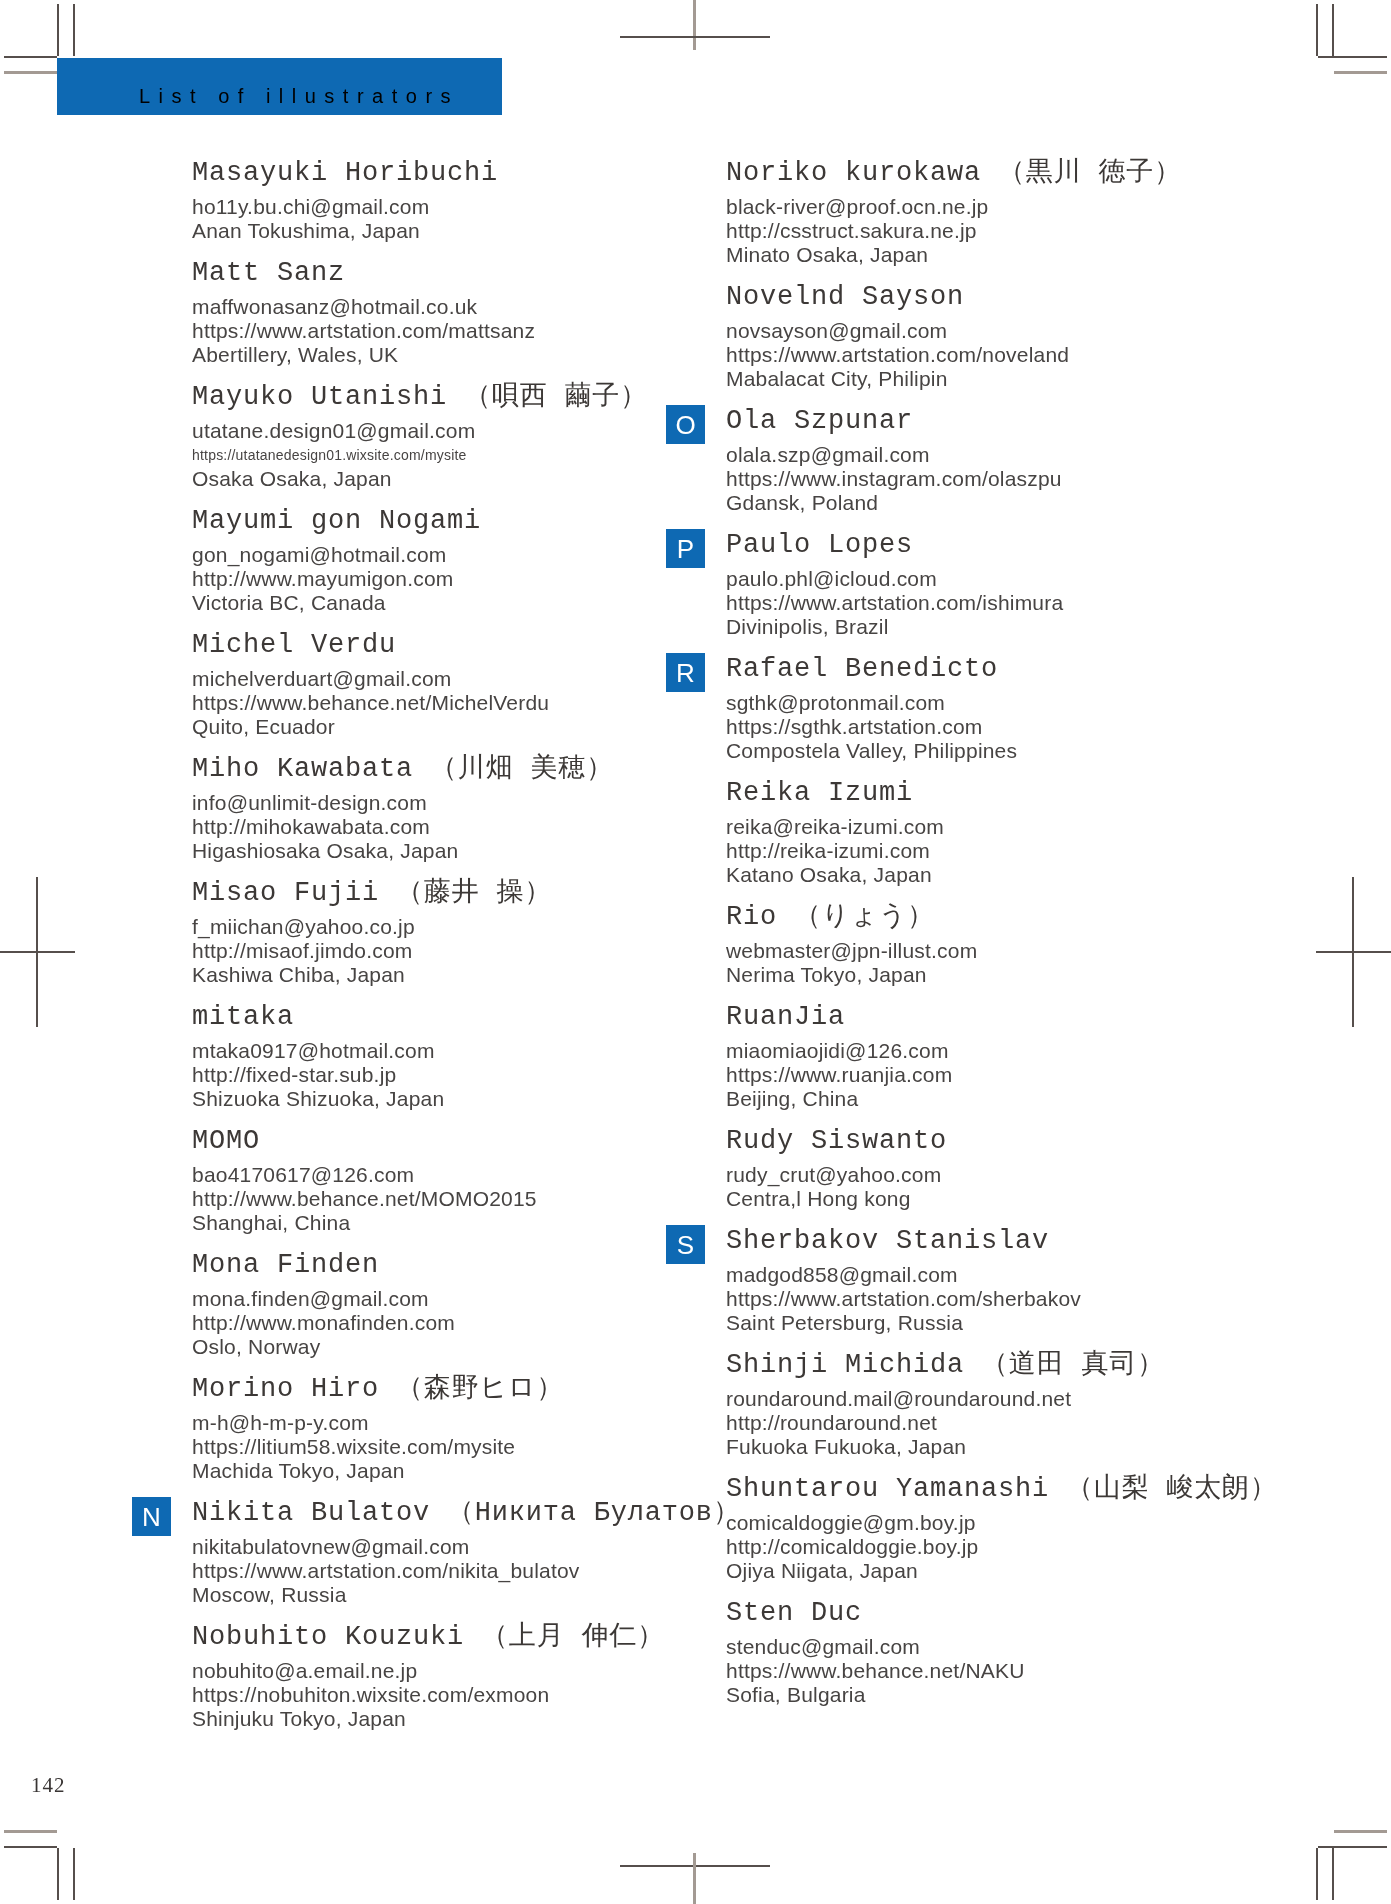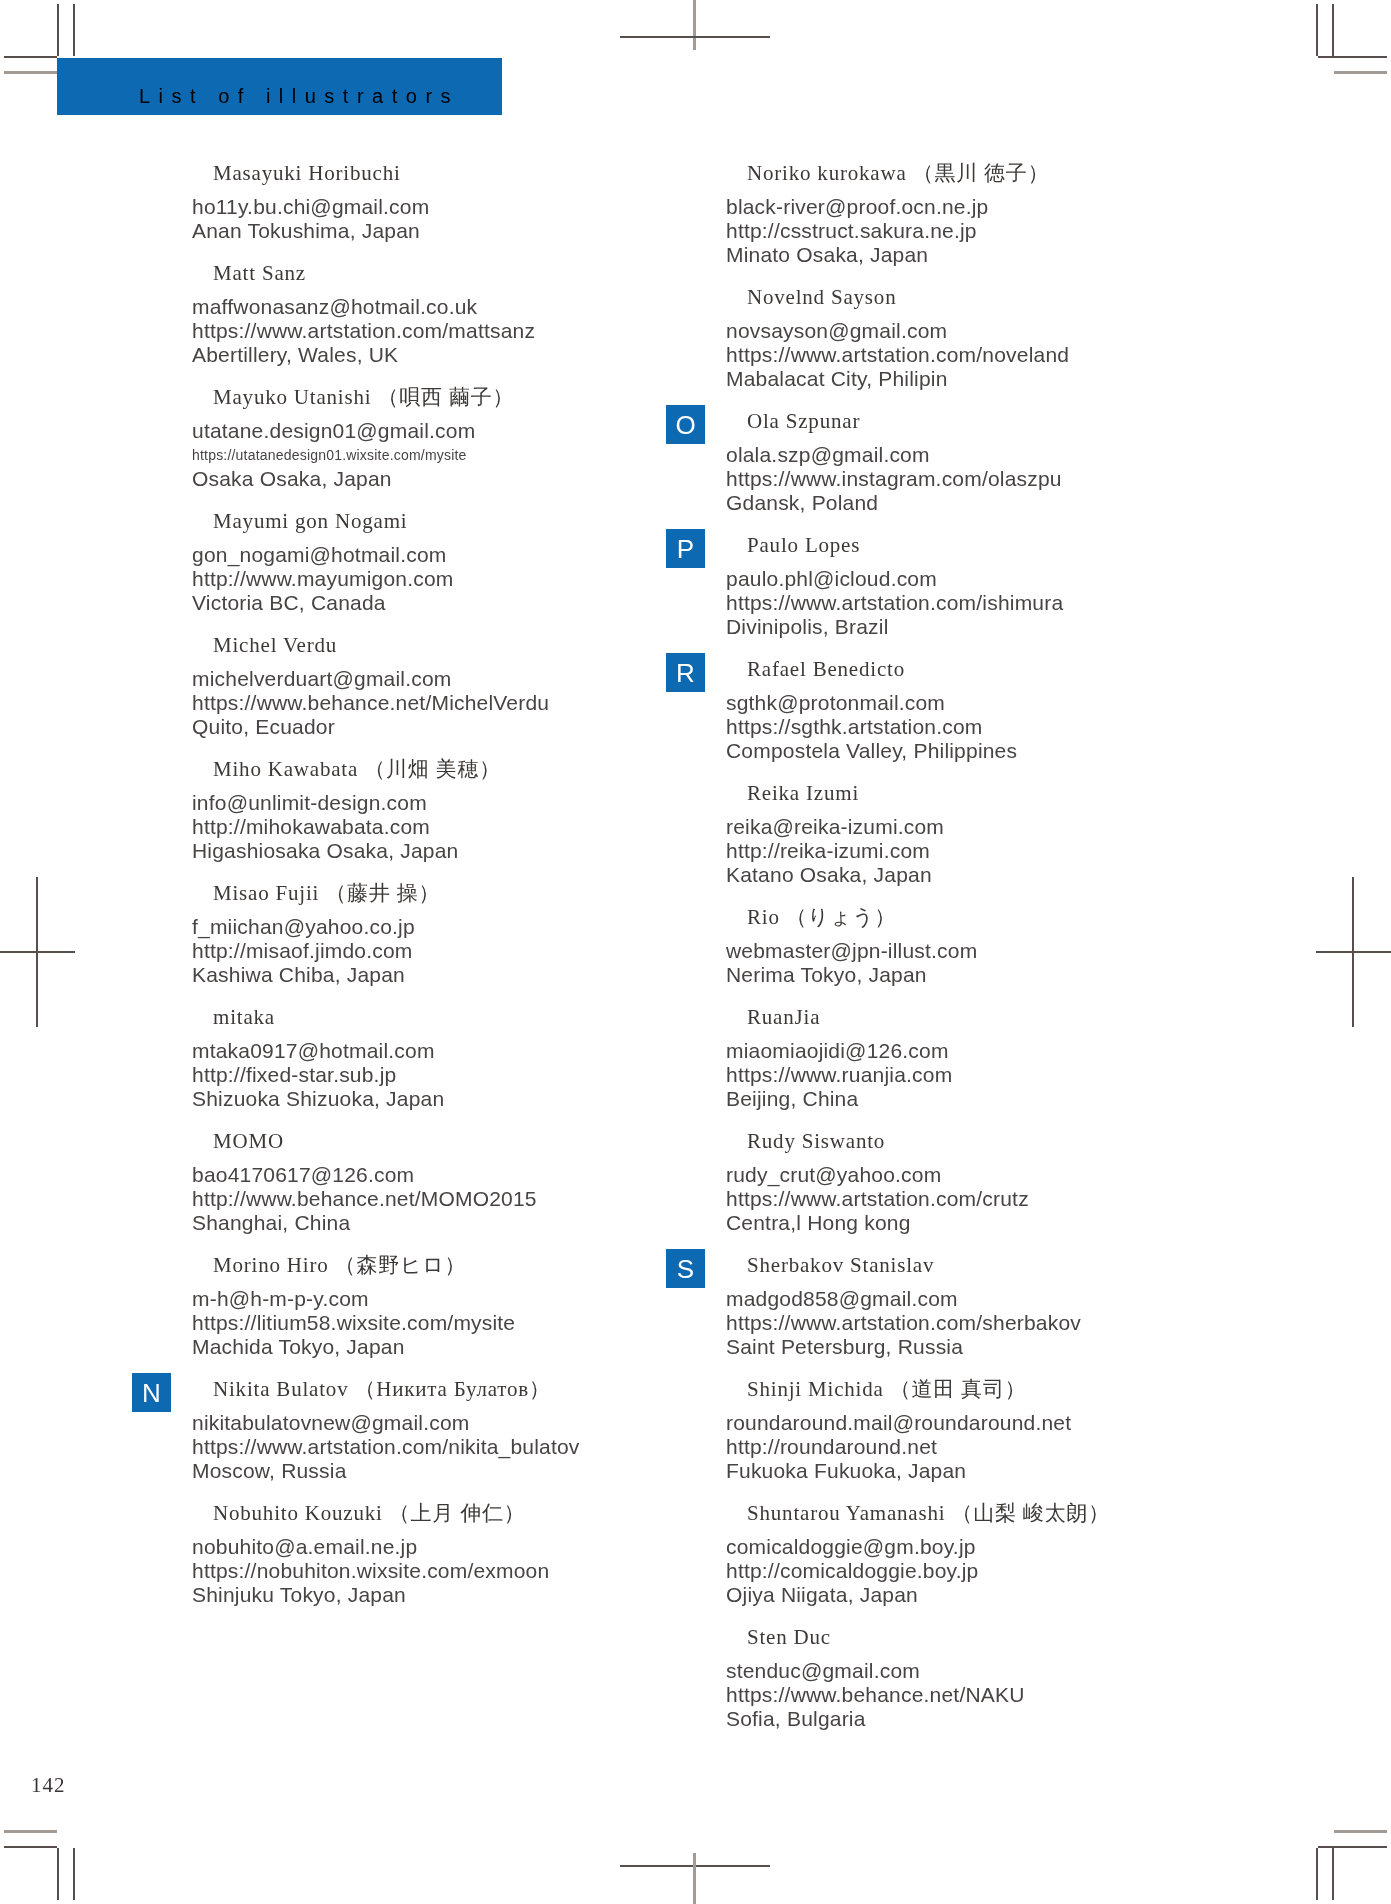--- a/index.html
+++ b/index.html
@@ -20,23 +20,23 @@
     color:#000000;font-size:20px;letter-spacing:8.5px;
     font-family:"Liberation Sans","DejaVu Sans",sans-serif;
     white-space:nowrap;line-height:1;
   }
   
   .col{position:absolute;top:156px;width:520px;}
   #col-left{left:192px;}
   #col-right{left:726px;}
   .entry{position:relative;margin-bottom:13px;}
   .entry .name{
-    font-family:Liberation Serif, serif;
-    font-size:21px;line-height:34px;margin-bottom:5px;
-    color:#3c3836;letter-spacing:0.8px;white-space:nowrap;margin-left:21px;
+    font-family:Liberation Mono, monospace;
+    font-size:27px;line-height:34px;margin-bottom:5px;
+    color:#3c3836;letter-spacing:0.8px;white-space:nowrap;
   }
   .entry .line{
     font-size:21px;line-height:24px;color:#474443;
     letter-spacing:0.2px;white-space:nowrap;
   }
   .entry .line.small{font-size:14px;}
   .badge{
     position:absolute;left:-60px;top:1px;width:39px;height:39px;
     display:flex;align-items:center;justify-content:center;
     color:#ffffff;font-size:26px;line-height:1;
@@ -137,20 +137,28 @@
 
   <div class="entry">
 
     <div class="name">MOMO</div>
 
   <div class="line">bao4170617@126.com</div>
         <div class="line">http://www.behance.net/MOMO2015</div>
         <div class="line">Shanghai, China</div>
       </div>
 
+  <div class="entry">
+
+    <div class="name">Mona Finden</div>
+
+  <div class="line">mona.finden@gmail.com</div>
+        <div class="line">http://www.monafinden.com</div>
+        <div class="line">Oslo, Norway</div>
+      </div>
 
   <div class="entry">
 
     <div class="name">Morino Hiro （森野ヒロ）</div>
 
   <div class="line">m-h@h-m-p-y.com</div>
         <div class="line">https://litium58.wixsite.com/mysite</div>
         <div class="line">Machida Tokyo, Japan</div>
       </div>
 
@@ -242,21 +250,20 @@
   <div class="line">miaomiaojidi@126.com</div>
         <div class="line">https://www.ruanjia.com</div>
         <div class="line">Beijing, China</div>
       </div>
 
   <div class="entry">
 
     <div class="name">Rudy Siswanto</div>
 
   <div class="line">rudy_crut@yahoo.com</div>
-        <div class="line">https://www.artstation.com/crutz</div>
         <div class="line">Centra,l Hong kong</div>
       </div>
 
   <div class="entry">
     <div class="badge accent-bg" style="background: rgb(14, 105, 179);">S</div>
     <div class="name">Sherbakov Stanislav</div>
 
   <div class="line">madgod858@gmail.com</div>
         <div class="line">https://www.artstation.com/sherbakov</div>
         <div class="line">Saint Petersburg, Russia</div>

